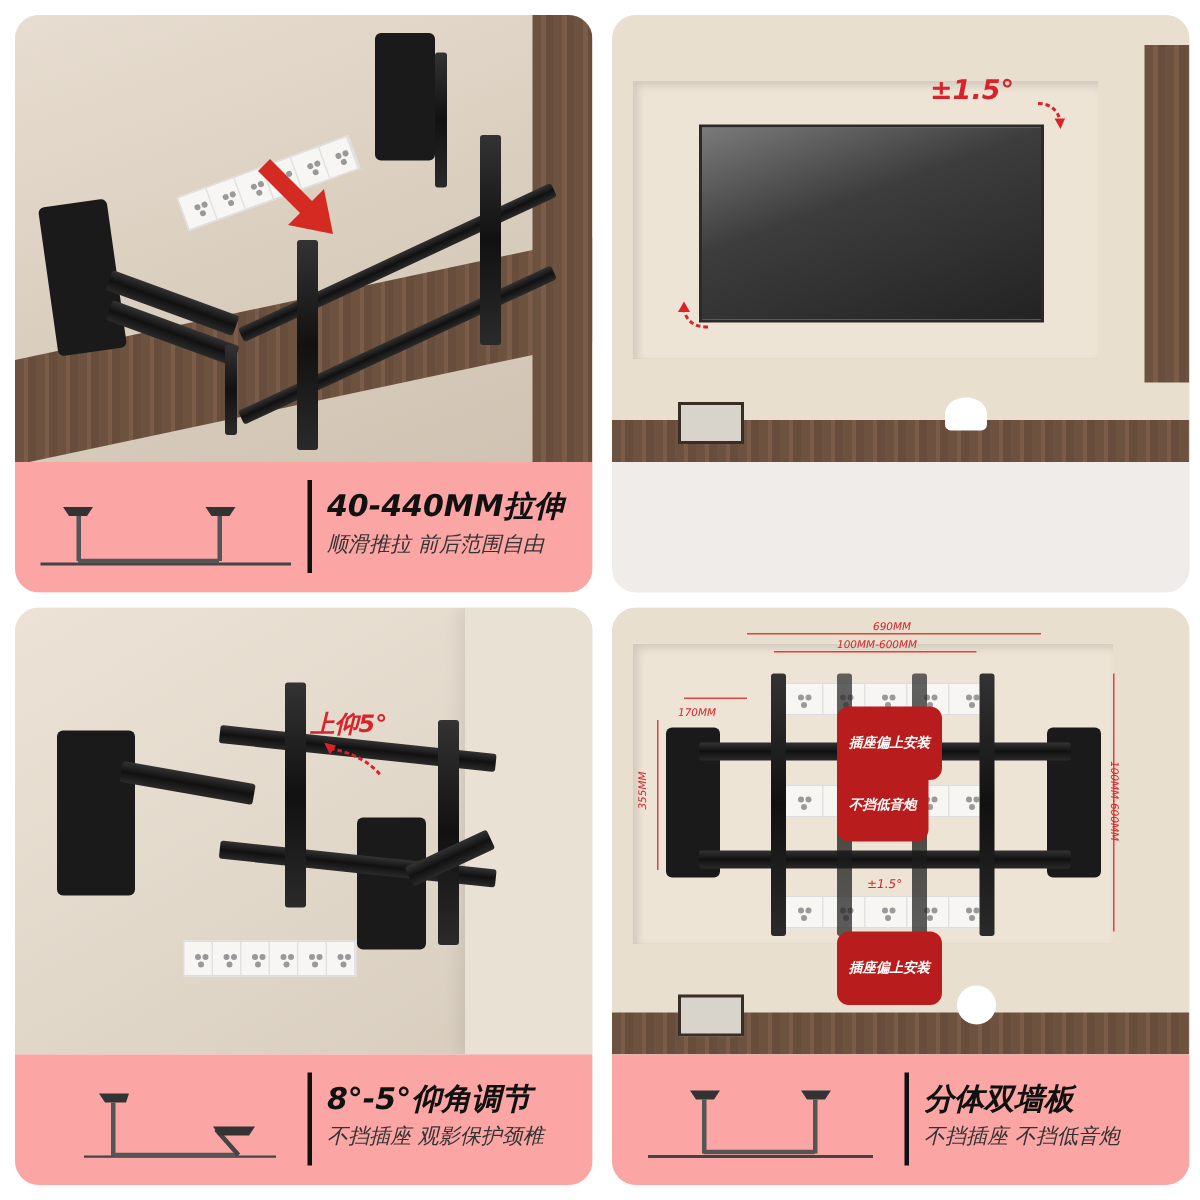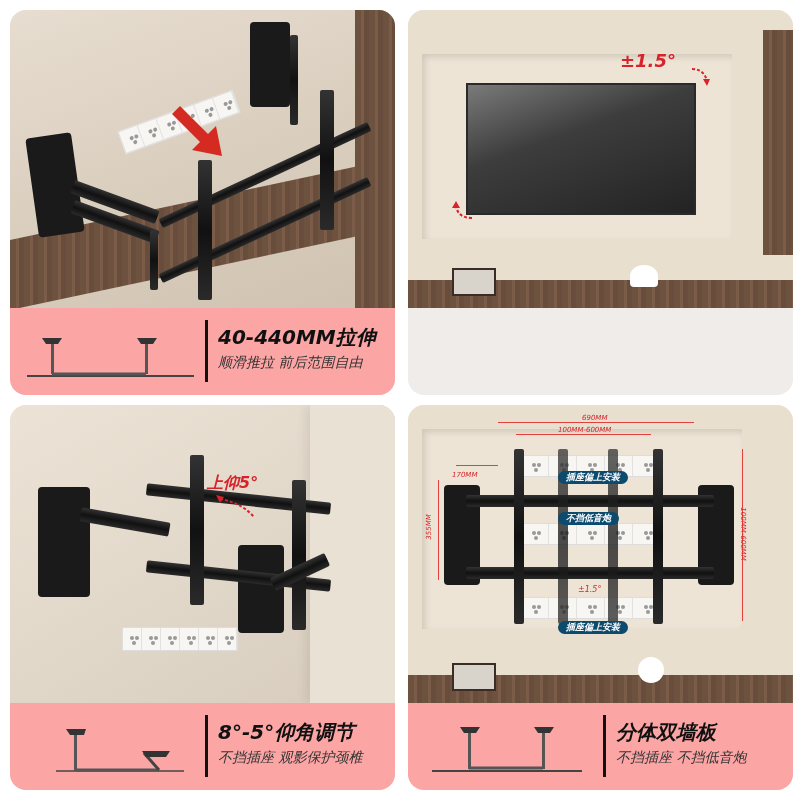--- a/index.html
+++ b/index.html
@@ -18,21 +18,21 @@
   .socket-strip{position:absolute;background:#f7f6f3;border:1px solid #ddd;display:flex;}
   .socket-strip span{flex:1;border-right:1px solid #e1e1e1;position:relative;}
   .socket-strip span:after{content:"";position:absolute;left:40%;top:35%;width:4px;height:4px;background:#999;border-radius:50%;box-shadow:5px 0 #999,2px 5px #999;}
   .bar{position:absolute;background:linear-gradient(180deg,#333 0%,#111 50%,#2a2a2a 100%);border-radius:2px;}
   .plate{position:absolute;background:#1a1a1a;border-radius:4px;}
   
   .wall2{position:absolute;inset:0;background:#e8dfcf;}
   .niche{position:absolute;background:#ede4d5;box-shadow:inset 3px 3px 6px rgba(0,0,0,.12);}
   .tv{position:absolute;background:linear-gradient(160deg,#7a7a7a 0%,#3d3d3d 40%,#232323 100%);border:2px solid #2a2a2a;}
   .red-label{position:absolute;color:#d8232a;font-weight:bold;white-space:nowrap;}
-  .red-pill{position:absolute;background:#0c4a6e;color:#fff;font-size:9px;font-weight:bold;padding:0 8px;border-radius:8px;white-space:nowrap;}
+  .red-pill{position:absolute;background:#b91c1c;color:#fff;font-size:9px;font-weight:bold;padding:18px 8px;border-radius:8px;white-space:nowrap;}
   .dim{position:absolute;color:#d8232a;font-size:7px;white-space:nowrap;}
   .rline{position:absolute;background:#e34040;}
 </style>
 </head>
 <body>
 
 <div class="panel p1">
   <div class="photo">
     <div class="wall1"></div>
     <div class="wood" style="left:0;top:230px;width:385px;height:70px;transform:skewY(-12deg);transform-origin:left;"></div>

